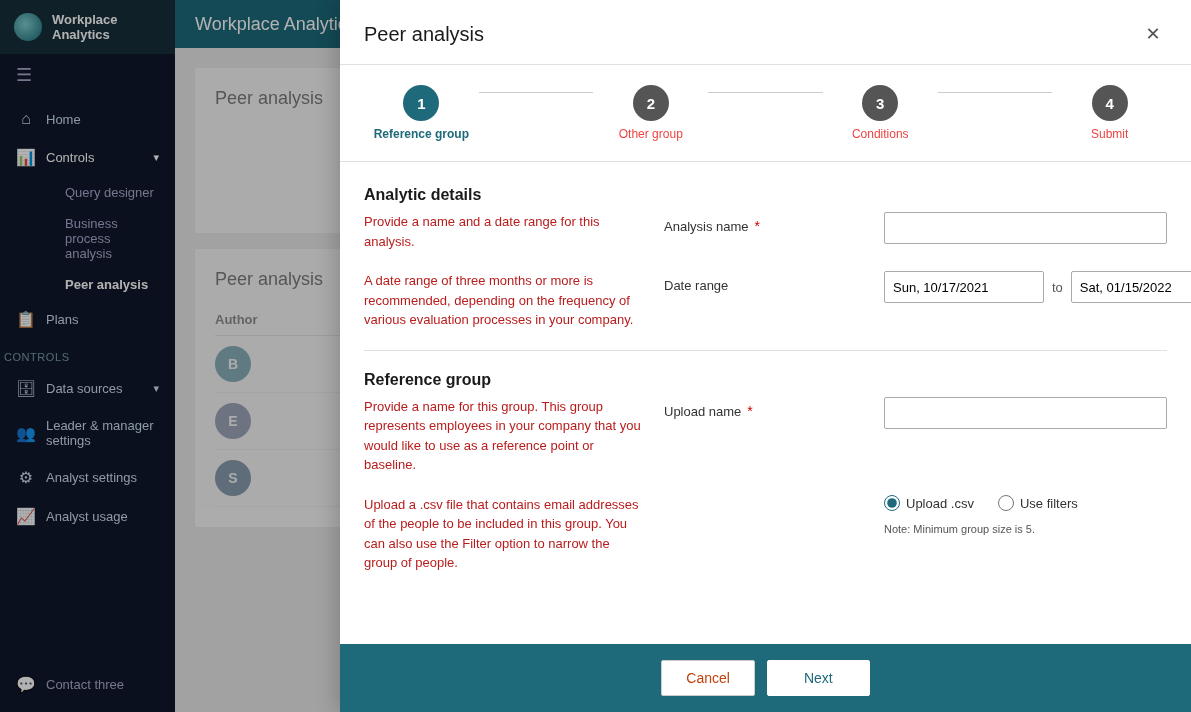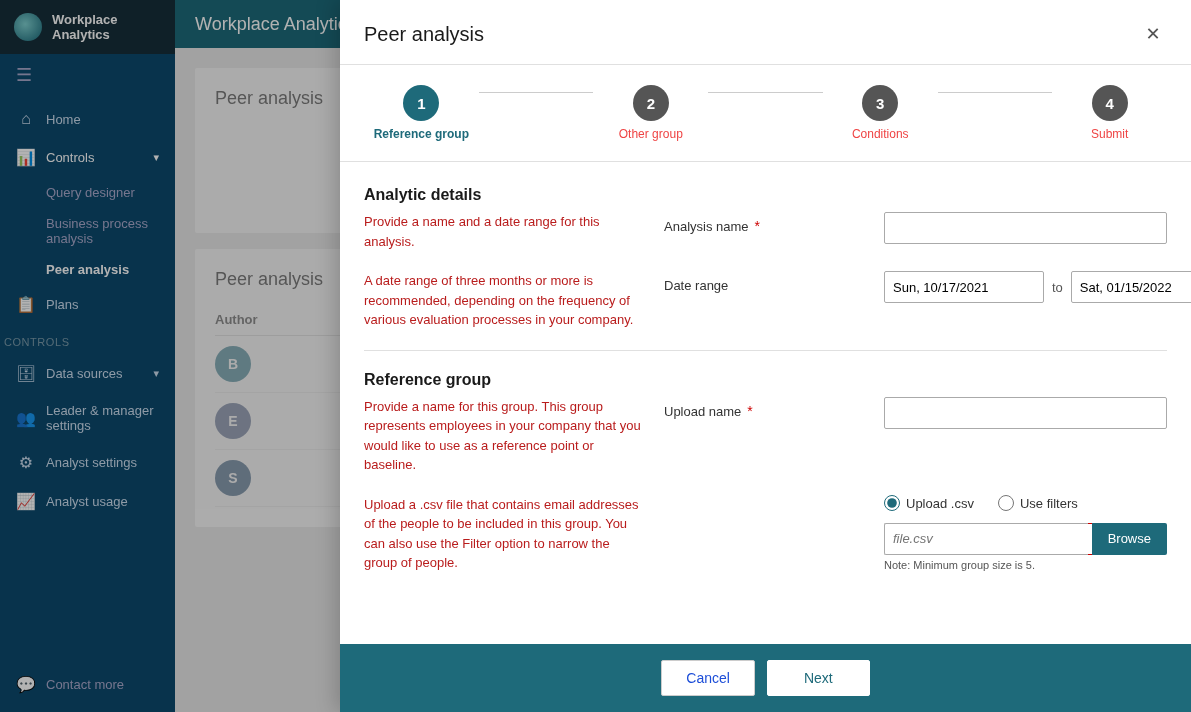--- a/index.html
+++ b/index.html
@@ -3,21 +3,21 @@
   <meta charset="utf-8">
   <style>
     * { box-sizing: border-box; margin: 0; padding: 0; }
     body { font-family: 'Segoe UI', Arial, sans-serif; font-size: 14px; background: #f3f3f3; overflow: hidden; width: 1191px; height: 712px; }
 
     
     .sidebar {
       position: absolute;
       left: 0; top: 0;
       width: 175px; height: 712px;
-      background: #0c4a6e;
+      background: #0f172a;
       color: #fff;
       display: flex;
       flex-direction: column;
     }
     .sidebar-header {
       display: flex;
       align-items: center;
       padding: 12px 14px;
       background: #162e3a;
       min-height: 48px;
@@ -50,21 +50,21 @@
       padding: 10px 16px;
       color: #cde;
       cursor: pointer;
       font-size: 13px;
       gap: 10px;
     }
     .nav-item.active { color: #fff; }
     .nav-item .nav-icon { font-size: 16px; width: 20px; text-align: center; }
     .nav-item .chevron { margin-left: auto; font-size: 11px; }
     .nav-sub {
-      padding-left: 46px;
+      padding-left: 65px;
     }
     .nav-sub-item {
       padding: 8px 16px 8px 0;
       color: #aac;
       cursor: pointer;
       font-size: 13px;
     }
     .nav-sub-item.active { color: #fff; font-weight: 600; }
     .controls-label {
       padding: 12px 4px 6px;
@@ -378,21 +378,21 @@
       align-items: center;
       justify-content: center;
       gap: 12px;
       padding: 16px 24px;
       background: #1e6a7a;
       flex-shrink: 0;
     }
     .btn-cancel {
       height: 36px;
       background: #fff;
-      color: #1d4ed8;
+      color: #c2410c;
       border: 1px solid #ccc;
       padding: 0 24px;
       font-size: 14px;
       cursor: pointer;
       border-radius: 2px;
     }
     .btn-next {
       height: 36px;
       background: #fff;
       color: #1e6a7a;
@@ -452,21 +452,21 @@
       <span>Analyst settings</span>
     </div>
     <div class="nav-item">
       <span class="nav-icon">📈</span>
       <span>Analyst usage</span>
     </div>
   </div>
   <div class="sidebar-bottom">
     <div class="nav-item-bottom">
       <span class="nav-icon">💬</span>
-      <span>Contact more</span>
+      <span>Contact three</span>
     </div>
   </div>
 </div>
 
 <div class="main-bg">
   <div class="main-header">
     <span>Workplace Analytic</span>
   </div>
   <div class="main-content">
     <div class="card">
@@ -586,25 +586,20 @@
         <div class="radio-group">
           <label class="radio-label">
             <input type="radio" class="radio-input" name="upload-type" checked="" style="">
             <span>Upload .csv</span>
           </label>
           <label class="radio-label">
             <input type="radio" class="radio-input" name="upload-type" style="">
             <span>Use filters</span>
           </label>
         </div>
-        <div class="file-row">
-          <input type="text" class="file-input" placeholder="file.csv" style="">
-          <span style="width:4px; background:#fff; border-top:1px solid #c00; border-bottom:1px solid #c00; height:32px;"></span>
-          <button class="browse-btn">Browse</button>
-        </div>
         <div class="note-text">Note: Minimum group size is 5.</div>
       </div>
     </div>
 
   </div>
 
   <div class="modal-footer">
     <button class="btn-cancel">Cancel</button>
     <button class="btn-next">Next</button>
   </div>

